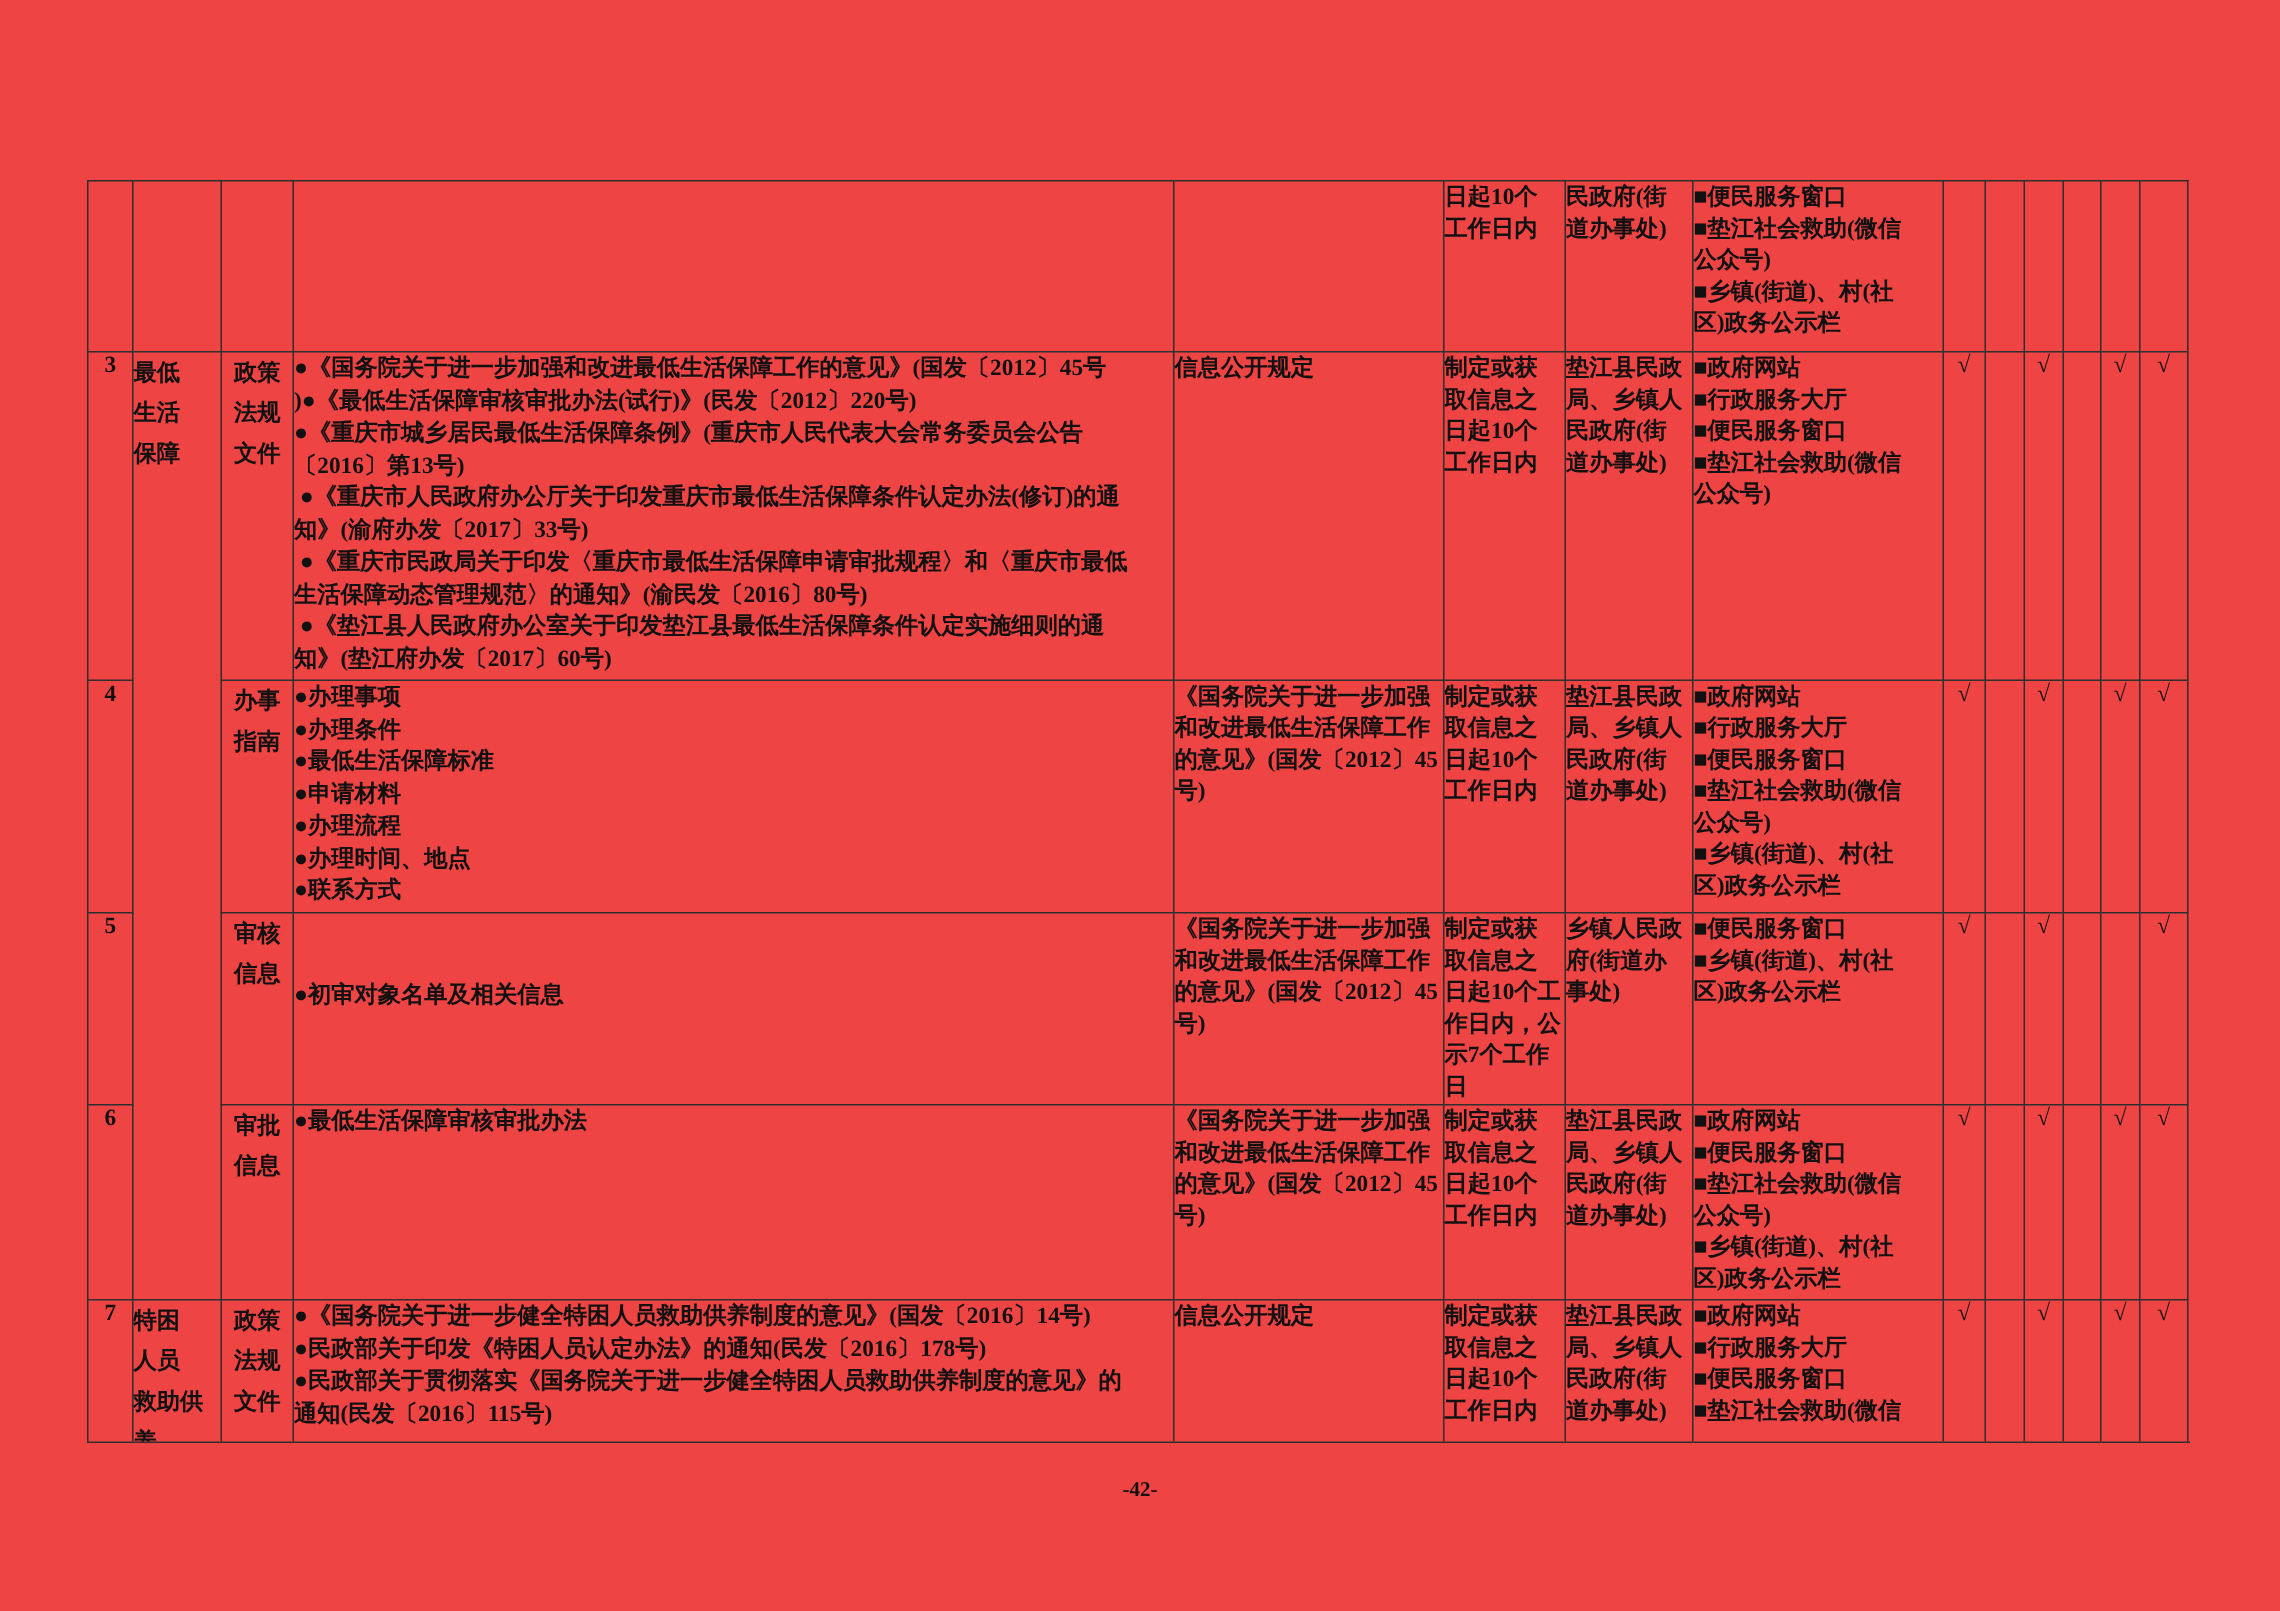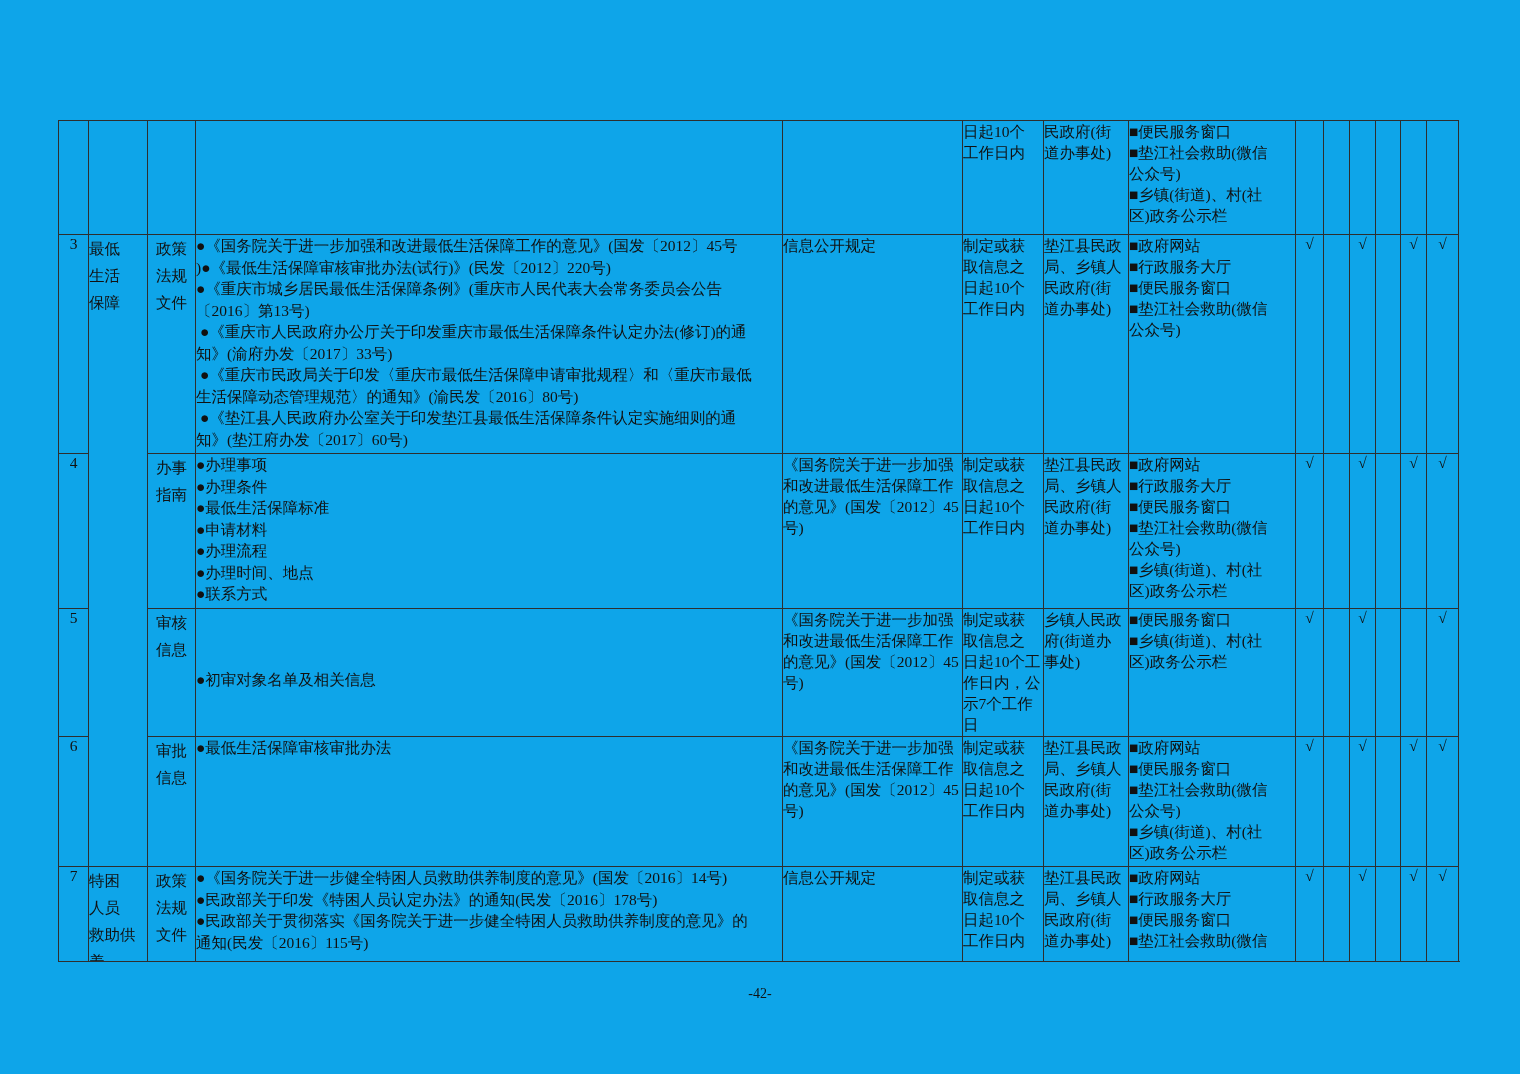--- a/index.html
+++ b/index.html
@@ -1,36 +1,37 @@
 <!DOCTYPE html>
 <html><head>
 <meta charset="utf-8">
 <style>
   html,body{margin:0;padding:0;background:#ffffff;}
   .page{
-    position:relative;width:1520px;height:1074px;background:#0ea5e9;
+    position:relative;width:1520px;height:1074px;background:#ef4444;
     font-family:"Liberation Serif","DejaVu Serif",serif;color:#111111;
     overflow:hidden;
+    font-weight:bold;
   }
   .tbl-wrap{
     position:absolute;left:58px;top:120px;width:1402px;height:841px;
     overflow:hidden;border-bottom:1px solid #2e2e2e;
   }
   table.doc{
     border-collapse:collapse;table-layout:fixed;width:1400px;
   }
   table.doc td{
     border:1px solid #2e2e2e;vertical-align:top;padding:0;
     font-size:15.5px;color:#111111;overflow:visible;
   }
   .c-seq{text-align:center;padding-top:5px;}
   .c-name{text-align:left;padding-top:5px;line-height:27px;white-space:pre-line;}
   .c-sub{text-align:center;padding-top:5px;line-height:27px;white-space:pre-line;}
   .c-content{padding:3px 0 0 5px;line-height:21.5px;white-space:pre;}
-  .c-content.mid{padding-top:60px;}
+  .c-content.mid{padding-top:44px;}
   .c-basis{padding:3px 0 0 3px;line-height:21px;white-space:pre-line;}
   .c-time{padding:3px 0 0 3px;line-height:21px;white-space:pre;}
   .c-dept{padding:3px 0 0 4px;line-height:21px;white-space:pre;margin-top:12px;}
   .c-chan{padding:3px 0 0 6px;line-height:21px;white-space:pre;margin-left:38px;}
   .c-chk{text-align:center;padding-top:3px;font-size:13.5px;}
   .pageno{
     position:absolute;left:0;right:0;top:986px;text-align:center;
     font-size:14px;color:#111111;
   }
 </style>

